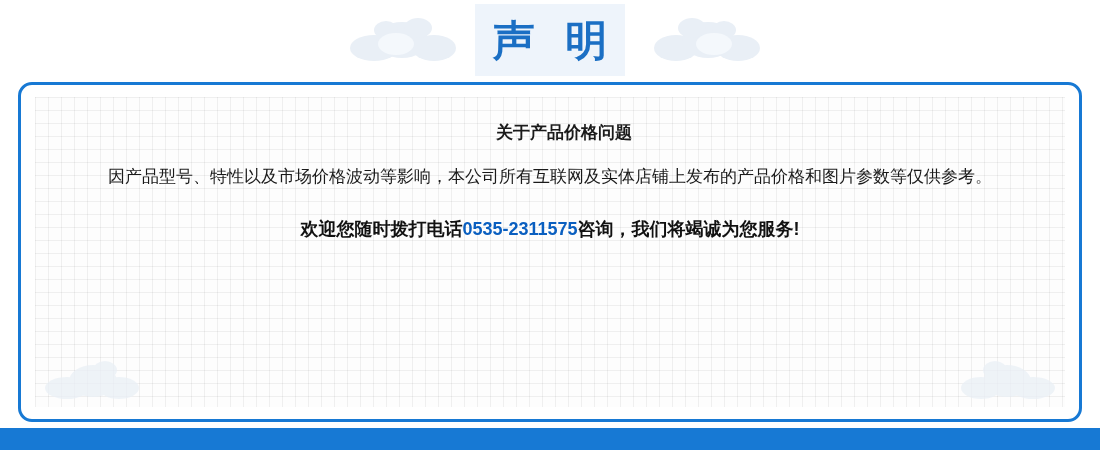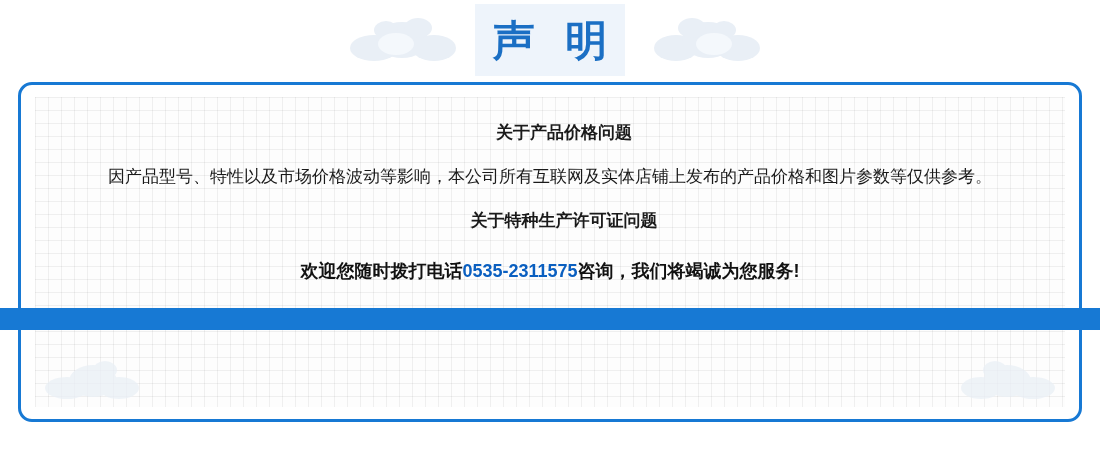--- a/index.html
+++ b/index.html
@@ -10,21 +10,21 @@
     width: 1100px;
     height: 450px;
     background: #ffffff;
     font-family: "Liberation Sans", sans-serif;
     overflow: hidden;
   }
 
   .page {
     position: relative;
     width: 1100px;
-    height: 330px;
+    height: 450px;
     box-sizing: border-box;
   }
 
   
   .header {
     position: relative;
     height: 82px;
     width: 100%;
   }
 
@@ -213,21 +213,20 @@
             <ellipse cx="36" cy="11" rx="12" ry="9"></ellipse>
           </g>
         </svg>
       </div>
 
       <div class="content">
 
         <div class="sec-title">关于产品价格问题</div>
         <p class="line">因产品型号、特性以及市场价格波动等影响，本公司所有互联网及实体店铺上发布的产品价格和图片参数等仅供参考。</p>
 
-        <div class="sec-title">关于特种生产许可证问题</div>
 
         <div class="footer-line">
           <span>欢迎您随时拨打电话</span><span class="phone">0535-2311575</span><span>咨询，我们将竭诚为您服务!</span>
         </div>
 
       </div>
     </div>
   </div>
 
   <div class="bottom-bar"></div>

